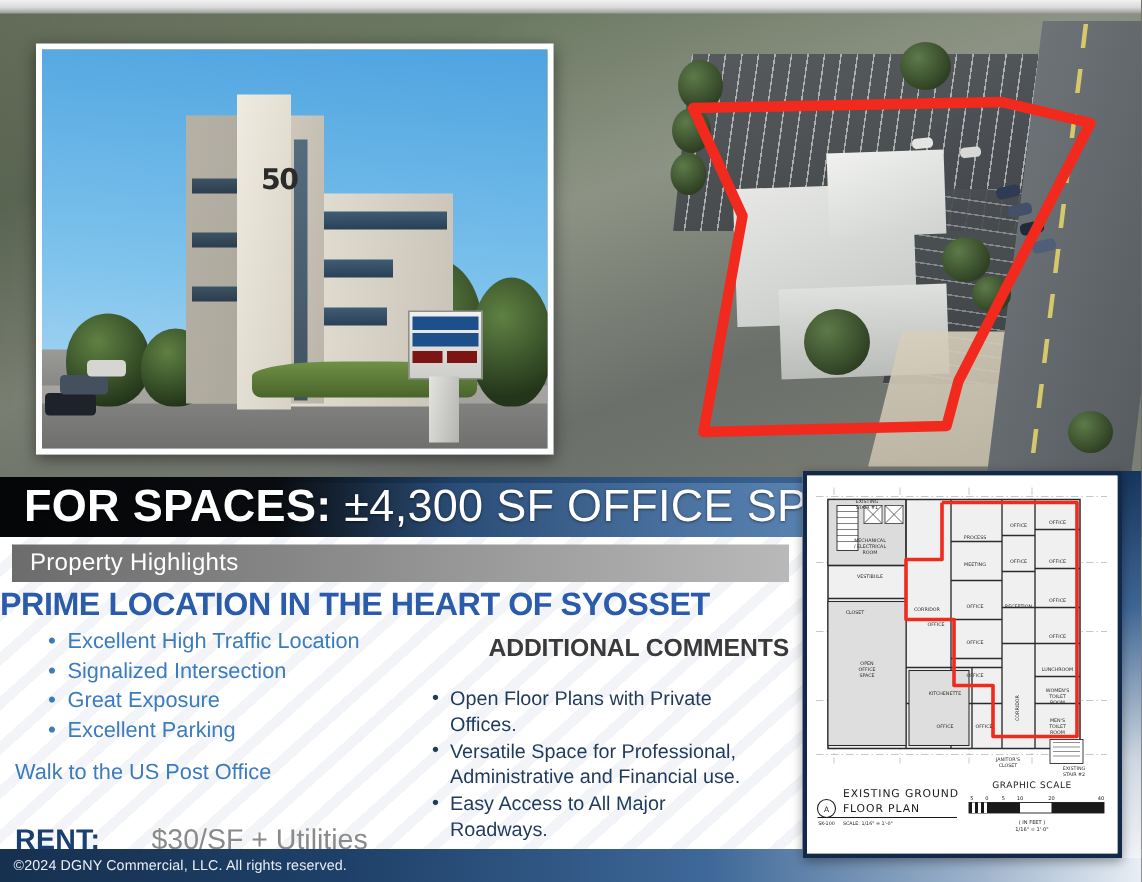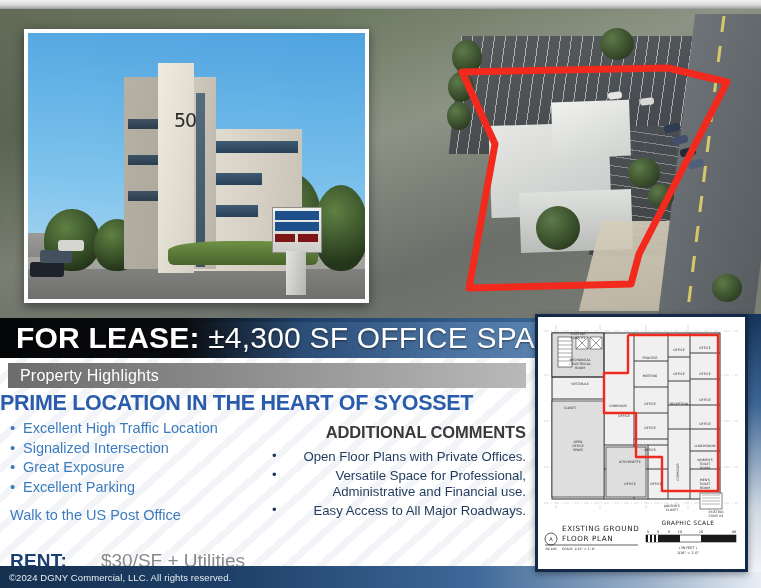--- a/index.html
+++ b/index.html
@@ -53,21 +53,21 @@
     box-shadow:0 3px 10px rgba(0,0,0,.45);}
   .sky{position:absolute;inset:0;background:linear-gradient(185deg,#4ea3e0 0%,#7cc2ec 55%,#b7dcf3 100%);}
   .bld-main{position:absolute;left:96px;top:44px;width:92px;height:192px;
     background:linear-gradient(100deg,#d9d4c8 0%,#cdc8bb 55%,#b9b4a7 100%);}
   .bld-tower{position:absolute;left:130px;top:30px;width:36px;height:210px;
     background:linear-gradient(100deg,#efebe0,#d7d2c5);}
   .bld-right{position:absolute;left:166px;top:96px;width:108px;height:142px;
     background:linear-gradient(95deg,#e6e1d5,#c8c3b6);}
   .bld-shadow{position:absolute;left:96px;top:44px;width:34px;height:192px;background:rgba(60,55,45,.22);}
   .win-band{position:absolute;background:linear-gradient(180deg,#2d4f6b,#16304a);opacity:.9;}
-  .wnum{position:absolute;left:146px;top:76px;color:#2b2b2b;font-size:19px;font-weight:400;
+  .wnum{position:absolute;left:146px;top:76px;color:#2b2b2b;font-size:19px;font-weight:700;
     font-family:"DejaVu Sans",sans-serif;letter-spacing:-1px;}
   .ground{position:absolute;left:0;bottom:0;width:100%;height:66px;
     background:linear-gradient(180deg,#9a9a97 0%,#868684 40%,#6f6f6e 100%);}
   .lawn{position:absolute;left:140px;bottom:34px;width:150px;height:24px;
     background:linear-gradient(180deg,#6f9145,#49642c);border-radius:40% 40% 6px 6px;}
   .sidewalk{position:absolute;left:0;bottom:30px;width:100%;height:12px;background:#b3b1ab;opacity:.7;}
   .ptree{position:absolute;border-radius:50% 50% 45% 45%;
     background:radial-gradient(circle at 38% 30%,#5e8143,#24361a 78%);}
   .sign{position:absolute;left:244px;bottom:46px;width:48px;height:44px;
     background:linear-gradient(180deg,#f0f0ee,#cdcdca);border:1px solid #8d8d8a;}
@@ -93,34 +93,34 @@
     background:repeating-linear-gradient(-42deg,rgba(228,232,238,.95) 0 7px,rgba(255,255,255,0) 7px 22px);}
 
   .ph-bar{position:absolute;left:8px;top:5px;width:518px;height:25px;
     background:linear-gradient(to right,#6c6c6c 0%,#8d8d8d 45%,#b9b9b9 100%);
     display:flex;align-items:center;padding-left:12px;box-sizing:border-box;}
   .ph-bar span{color:#fff;font-size:16px;font-weight:400;letter-spacing:.2px;}
 
   .headline{position:absolute;left:0;top:33px;width:530px;color:#2a5cab;
     font-size:21.5px;font-weight:700;letter-spacing:-.3px;white-space:nowrap;}
 
-  .bullets{position:absolute;left:10px;top:61px;width:250px;margin:0;padding:0;list-style:none;}
+  .bullets{position:absolute;left:32px;top:61px;width:250px;margin:0;padding:0;list-style:none;}
   .bullets li{color:#3c7cbe;font-size:14.5px;line-height:19.5px;padding-left:13px;position:relative;}
   .bullets li::before{content:"\2022";position:absolute;left:0;top:-1px;color:#3c7cbe;font-size:15px;}
 
   .walks{position:absolute;left:10px;top:147px;width:260px;}
   .walks div{color:#3c7cbe;font-size:14.5px;line-height:20px;}
 
   .rent{position:absolute;left:10px;top:192px;display:flex;align-items:center;}
   .rent .lbl{color:#1a3f73;font-size:19px;font-weight:700;letter-spacing:.2px;}
   .rent .val{color:#8a8a8a;font-size:19px;font-weight:400;margin-left:34px;}
 
   .ac{position:absolute;left:272px;top:65px;width:254px;}
   .ac-title{color:#3a3a3a;font-size:16.5px;font-weight:700;letter-spacing:-.1px;margin-bottom:7px;text-align:right;}
-  .ac ul{margin:0;padding:0;list-style:none;text-align:right;}
+  .ac ul{margin:16px;padding:0;list-style:none;}
   .ac li{color:#1f3a5c;font-size:13.2px;line-height:16.5px;padding-left:12px;position:relative;margin-bottom:2px;}
   .ac li::before{content:"\2022";position:absolute;left:0;top:-1px;color:#1f3a5c;}
 
   
   .footer{position:absolute;left:0;top:566px;width:761px;height:22px;z-index:9;
     background:linear-gradient(to right,#16304f 0%,#1e4068 30%,#3e6898 62%,#9fb4cc 86%,#e8eef5 100%);
     display:flex;align-items:center;}
   .footer span{color:#e9eef4;font-size:9.5px;padding-left:9px;letter-spacing:.1px;}
 
   
@@ -214,21 +214,21 @@
 
       <div class="car" style="left:2px;bottom:22px;width:34px;height:15px;background:#1d222b;"></div>
       <div class="car" style="left:12px;bottom:36px;width:32px;height:13px;background:#45505f;"></div>
       <div class="car" style="left:30px;bottom:48px;width:26px;height:11px;background:#d5d5d2;"></div>
     </div>
   </div>
 
   <div class="banner">
     <div class="banner-bg"></div>
     <div class="banner-text">
-      <span class="lead">FOR LEASE:</span><span class="rest"> ±4,300 SF OFFICE SPACES.</span>
+      <span class="lead">FOR SPACES:</span><span class="rest"> ±4,300 SF OFFICE SPACES.</span>
     </div>
   </div>
 
   <div class="lower">
     <div class="hatch"></div>
 
     <div class="ph-bar">
       <span>Property Highlights</span>
     </div>
 

